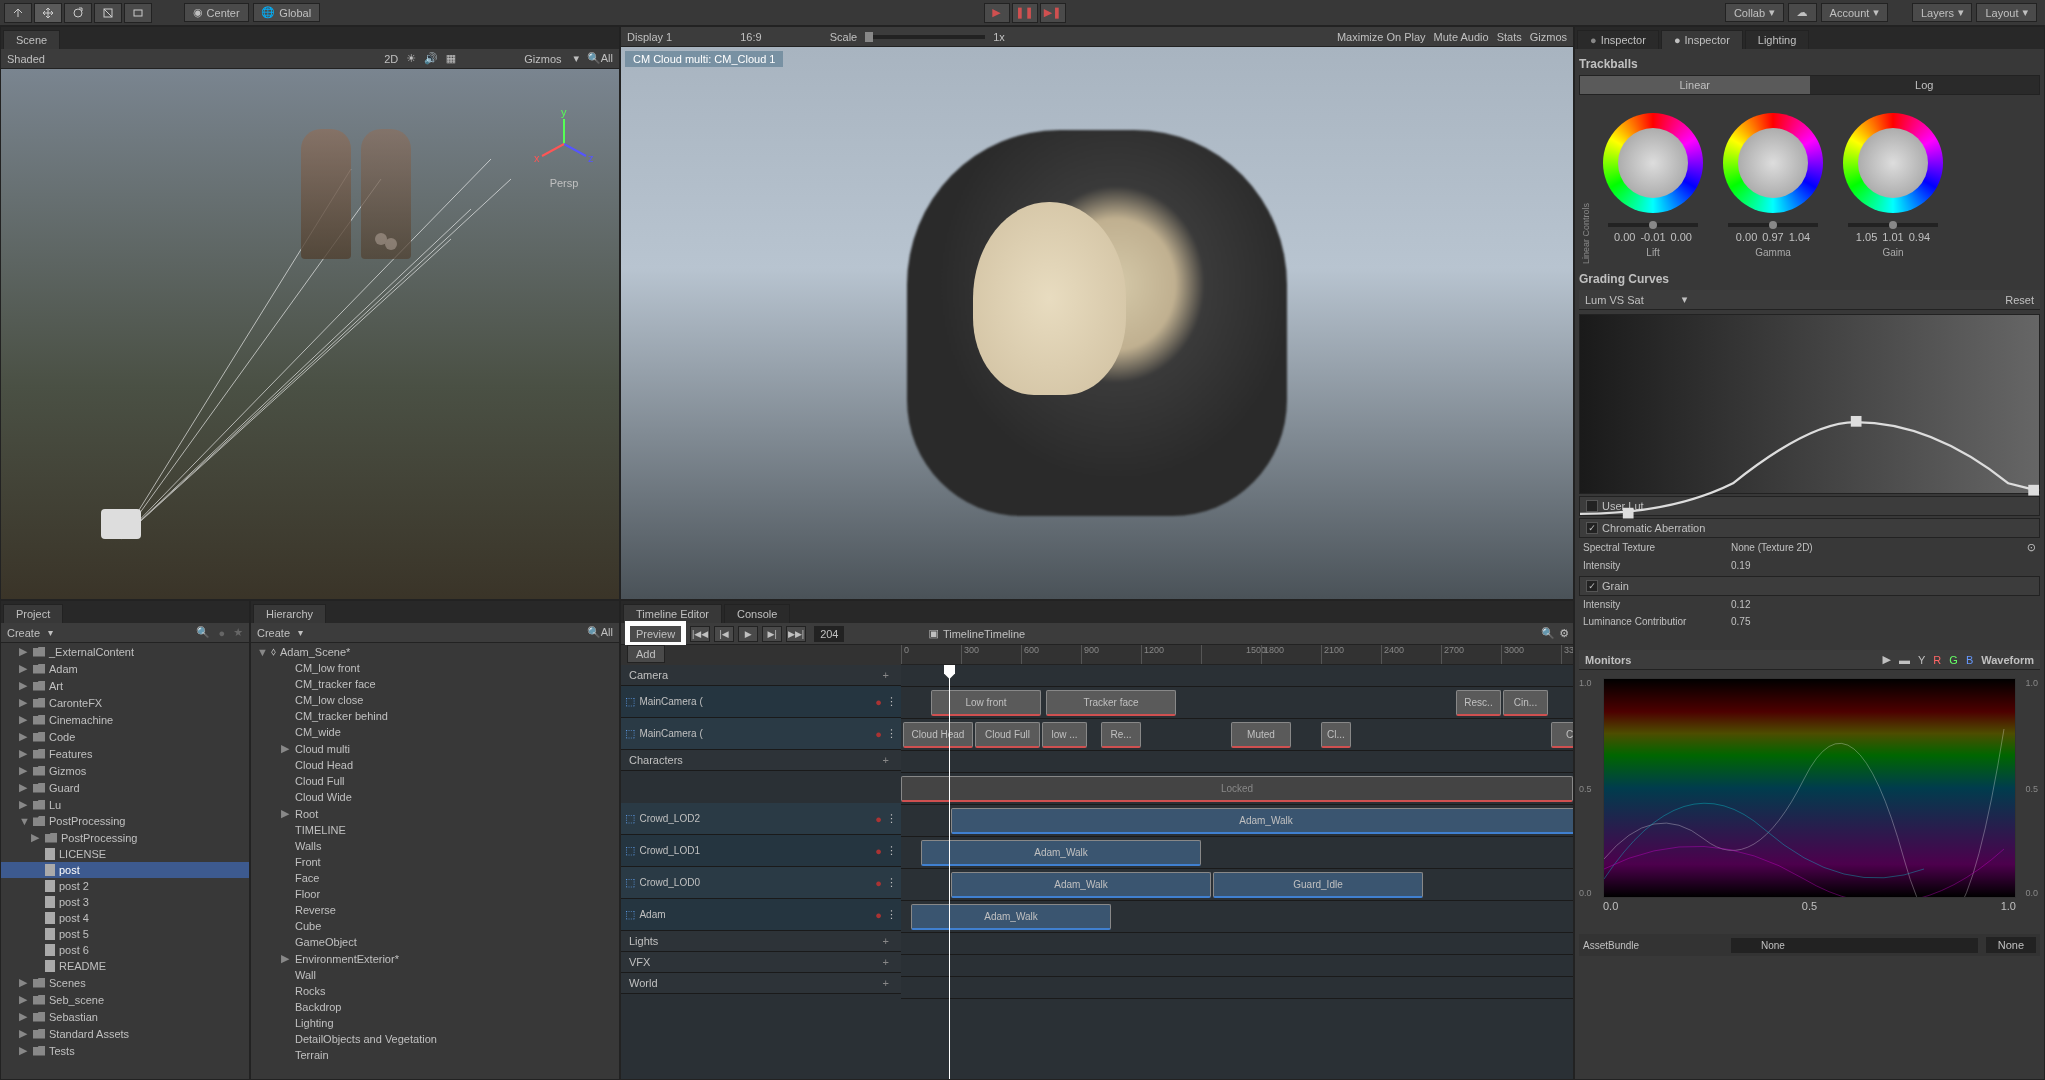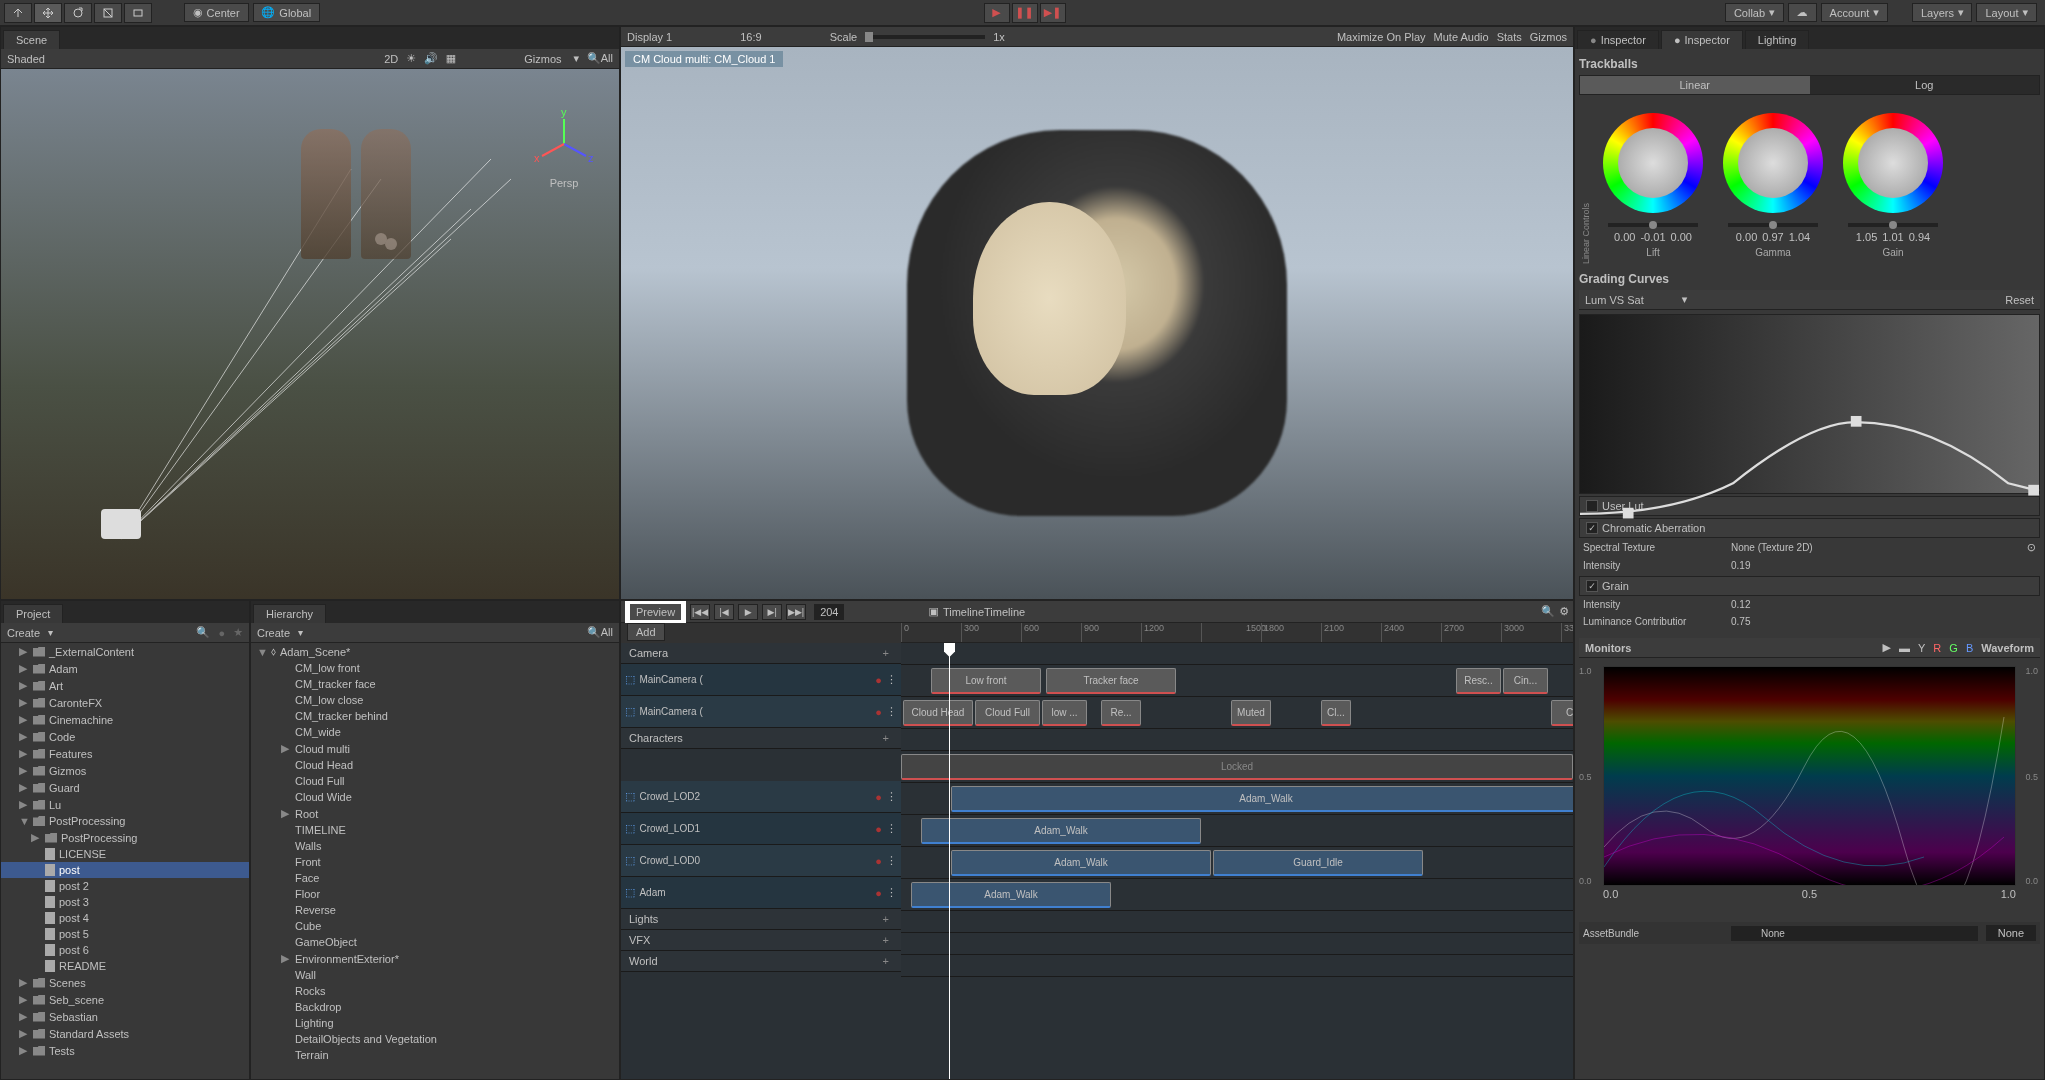--- a/index.html
+++ b/index.html
@@ -304,21 +304,21 @@
         </div>
       <div class="inspector-row">
           <label>Intensity</label>
           <span class="value">0.12</span>
         </div>
       <div class="inspector-row">
           <label>Luminance Contributior</label>
           <span class="value">0.75</span>
         </div>
 
-      <div class="sub-bar" style="margin-top:8px">
+      <div class="sub-bar" style="margin-top:20px">
         <b>Monitors</b>
         <span style="margin-left:auto">▶</span>
         <span>▬</span>
         <span>Y</span>
         <span style="color:#f66">R</span>
         <span style="color:#6f6">G</span>
         <span style="color:#69f">B</span>
         <b>Waveform</b>
       </div>
       <div class="waveform-panel">
@@ -435,20 +435,28 @@
             <div class="tree-item indent1"><span class="tree-arrow"></span>Backdrop</div>
             <div class="tree-item indent1"><span class="tree-arrow"></span>Lighting</div>
             <div class="tree-item indent1"><span class="tree-arrow"></span>DetailObjects and Vegetation</div>
             <div class="tree-item indent1"><span class="tree-arrow"></span>Terrain</div>
           </div>
       </div>
     </div>
   </div>
 
   <div class="panel timeline-panel">
+    <div class="tab-bar">
+      <div class="tab">
+          <span>Timeline Editor</span>
+        </div>
+      <div class="tab inactive">
+          <span>Console</span>
+        </div>
+    </div>
     <div class="timeline-header">
       <span style="background:#4a4a4a;padding:2px 6px;border:5px solid #ffffff">Preview</span>
       <span class="tl-btn">|◀◀</span>
       <span class="tl-btn">|◀</span>
       <span class="tl-btn">▶</span>
       <span class="tl-btn">▶|</span>
       <span class="tl-btn">▶▶|</span>
       <span style="background:#222;padding:2px 6px;margin-left:4px">204</span>
       <span style="margin-left:80px">▣</span>
       <span>TimelineTimeline</span>
@@ -541,21 +549,21 @@
             <div class="clip" style="left: 30px; width: 110px;">Low front</div>
             <div class="clip" style="left: 145px; width: 130px;">Tracker face</div>
             <div class="clip" style="left: 555px; width: 45px;">Resc..</div>
             <div class="clip" style="left: 602px; width: 45px;">Cin...</div>
           </div>
           <div class="clips-row">
             <div class="clip" style="left: 2px; width: 70px;">Cloud Head</div>
             <div class="clip" style="left: 74px; width: 65px;">Cloud Full</div>
             <div class="clip" style="left: 141px; width: 45px;">low ...</div>
             <div class="clip" style="left: 200px; width: 40px;">Re...</div>
-            <div class="clip" style="left: 330px; width: 40px;">Muted</div>
+            <div class="clip" style="left: 330px; width: 60px;">Muted</div>
             <div class="clip" style="left: 420px; width: 30px;">Cl...</div>
             <div class="clip" style="left: 650px; width: 80px;">Cloud multi</div>
           </div>
           <div class="clips-row" style="height: 22px;"></div>
           <div class="clips-row">
             <div class="clip locked" style="left:0;width:100%">Locked</div>
           </div>
           <div class="clips-row">
             <div class="clip blue" style="left: 50px; width: 630px;">Adam_Walk</div>
           </div>

